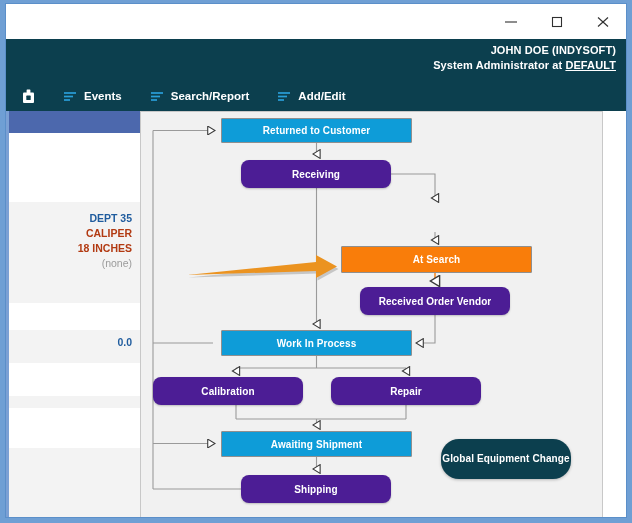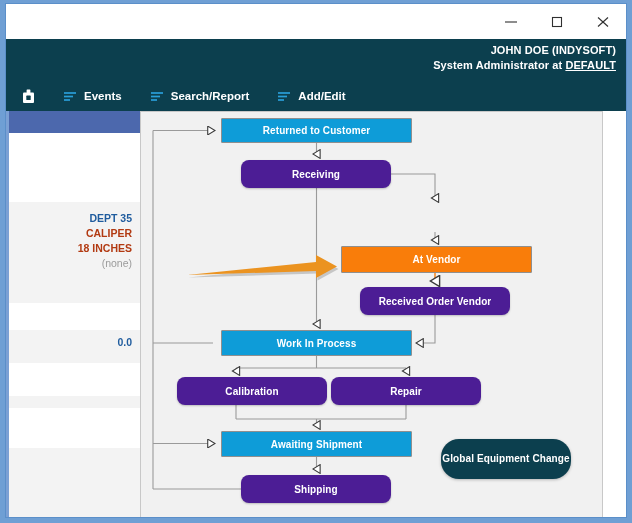--- a/index.html
+++ b/index.html
@@ -288,24 +288,24 @@
             <path d="M175.5,307 L175.5,313" marker-end="url(#ad)"></path>
 
             <path d="M175.5,345 L175.5,357" marker-end="url(#ad)"></path>
           </g>
 
           <path d="M294,161 L294,169" stroke="#f97d0a" stroke-width="1.4" fill="none" marker-end="url(#ad)"></path>
         </svg>
 
         <div class="node rect" style="left:80px;top:6px;width:191px;height:25px;">Returned to Customer</div>
         <div class="node pill" style="left:100px;top:48px;width:150px;height:28px;">Receiving</div>
-        <div class="node orange" style="left:200px;top:134px;width:191px;height:27px;">At Vendor</div>
+        <div class="node orange" style="left:200px;top:134px;width:191px;height:27px;">At Search</div>
         <div class="node pill" style="left:219px;top:175px;width:150px;height:28px;">Received Order Vendor</div>
         <div class="node rect" style="left:80px;top:218px;width:191px;height:26px;">Work In Process</div>
-        <div class="node pill" style="left:36px;top:265px;width:150px;height:28px;">Calibration</div>
+        <div class="node pill" style="left:12px;top:265px;width:150px;height:28px;">Calibration</div>
         <div class="node pill" style="left:190px;top:265px;width:150px;height:28px;text-align:center;">Repair</div>
         <div class="node rect" style="left:80px;top:319px;width:191px;height:26px;">Awaiting Shipment</div>
         <div class="node pill" style="left:100px;top:363px;width:150px;height:28px;">Shipping</div>
 
         <div class="node dark" style="left:300px;top:327px;width:130px;height:40px;">Global Equipment Change</div>
 
         <svg class="annot" width="463" height="407">
           <g transform="translate(1.5,2.5)" opacity=".28">
             <path d="M46,163 L175,150 L175,143 L196,154.5 L175,166 L175,159 Z" fill="#555555"></path>
           </g>

